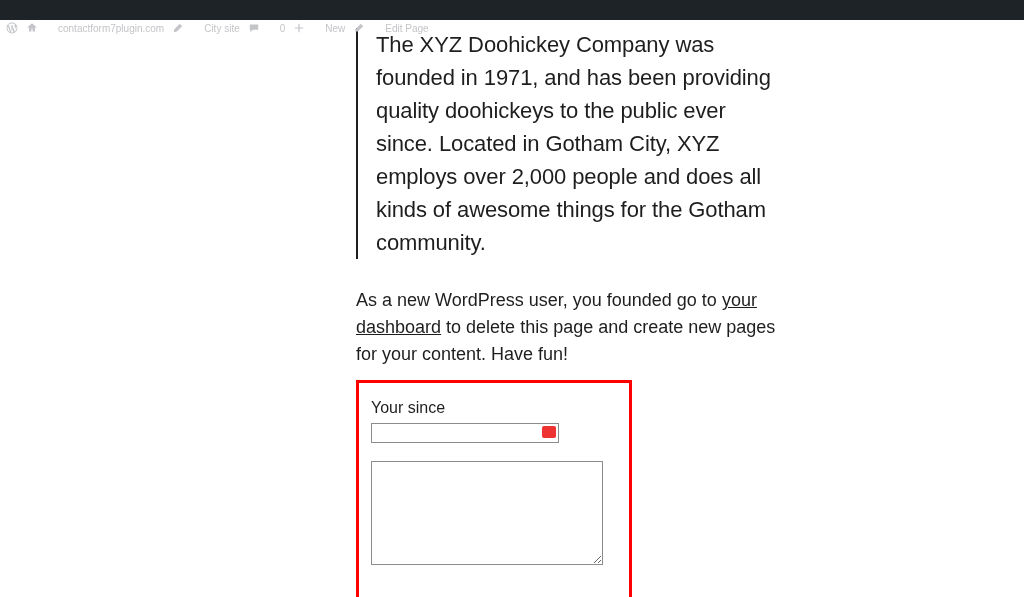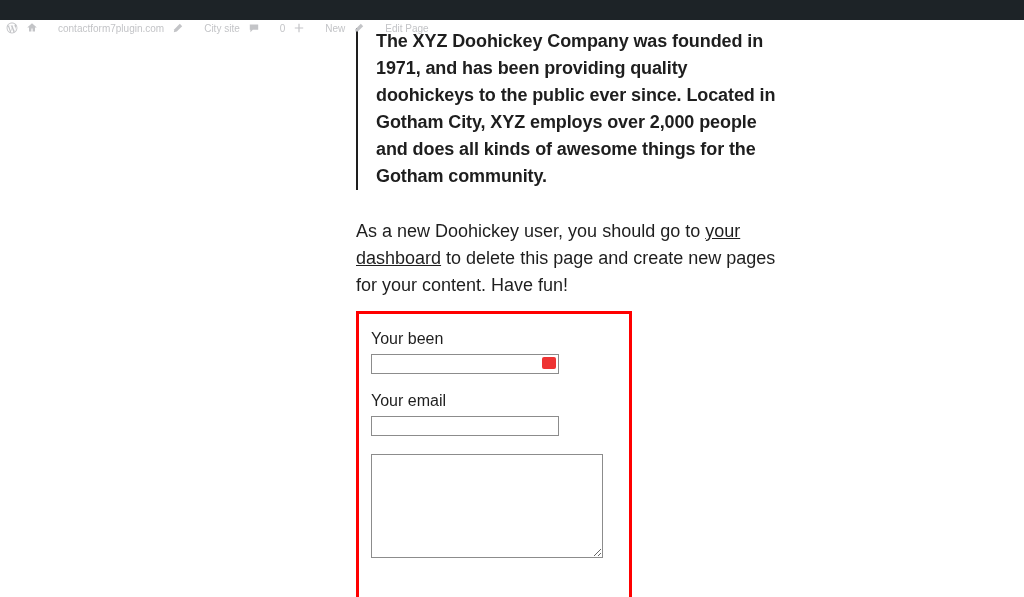--- a/index.html
+++ b/index.html
@@ -38,23 +38,23 @@
       width: 430px;
       margin-left: 356px;
       padding-top: 8px;
     }
     .blockquote {
       border-left: 2px solid #1e1e1e;
       padding-left: 18px;
       margin-bottom: 28px;
     }
     .blockquote p {
-      font-size: 18px;
+      font-size: 22px;
       line-height: 1.5;
-      font-weight: 700;
+      font-weight: 400;
       letter-spacing: -0.1px;
     }
     .paragraph {
       font-size: 18px;
       line-height: 1.5;
       margin-bottom: 12px;
     }
     .paragraph a {
       color: #1e1e1e;
       text-decoration: underline;
@@ -152,34 +152,30 @@
     <span>Edit Page</span>
   </span>
 </div>
 
 <div class="page-wrap">
   <div class="content-col">
     <div class="blockquote">
       <p>The XYZ Doohickey Company was founded in 1971, and has been providing quality doohickeys to the public ever since. Located in Gotham City, XYZ employs over 2,000 people and does all kinds of awesome things for the Gotham community.</p>
     </div>
     <p class="paragraph">
-      <span>As a new Doohickey user, you should go to </span><a href="#">your dashboard</a><span> to delete this page and create new pages for your content. Have fun!</span>
+      <span>As a new WordPress user, you founded go to </span><a href="#">your dashboard</a><span> to delete this page and create new pages for your content. Have fun!</span>
     </p>
 
     <div class="form-wrap">
       <div class="form-group">
-        <label class="form-label">Your been</label>
+        <label class="form-label">Your since</label>
         <div class="name-input-wrap">
           <input type="text" class="text-input" style="">
           <span class="autofill-badge"></span>
         </div>
-      </div>
-      <div class="form-group">
-        <label class="form-label">Your email</label>
-        <input type="email" class="text-input" style="">
       </div>
       <div class="form-group">
         <textarea class="textarea" style=""></textarea>
       </div>
 
     </div>
   </div>
 </div>
 
 </body></html>

